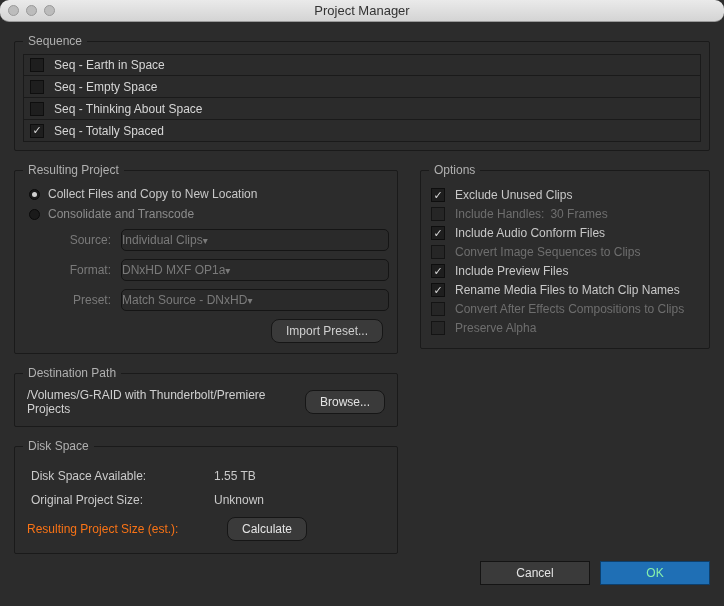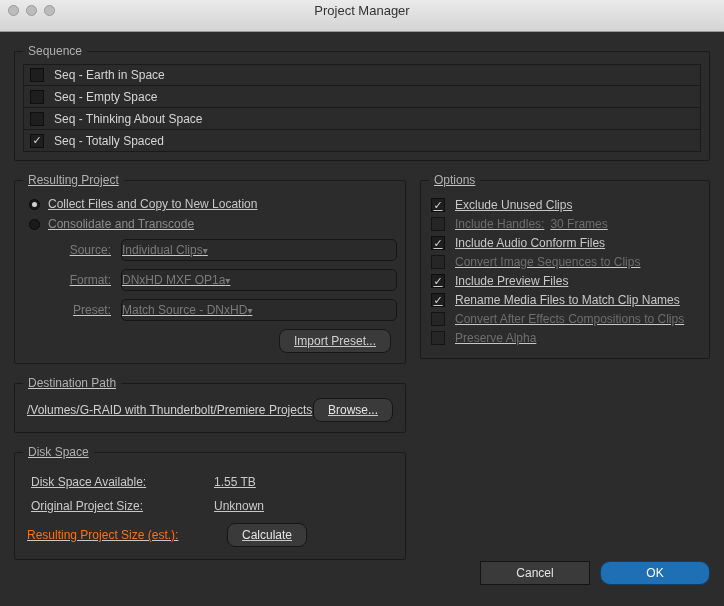--- a/index.html
+++ b/index.html
@@ -1,29 +1,29 @@
 <!DOCTYPE html>
 <html><head>
 <meta charset="utf-8">
 <style>
   * { box-sizing: border-box; margin: 0; padding: 0; font-family: "Lucida Grande", "Segoe UI", Arial, sans-serif; }
   body { background: #2c2c2c; width: 724px; height: 606px; overflow: hidden; color: #c8c8c8; font-size: 12px; }
-  .titlebar { height: 32px; background: linear-gradient(#eaeaea,#d4d4d4); text-align: center; line-height: 22px; color: #333; font-size: 13px; border-bottom: 1px solid #999; position: relative; }
+  .titlebar { height: 22px; background: linear-gradient(#eaeaea,#d4d4d4); text-align: center; line-height: 22px; color: #333; font-size: 13px; border-bottom: 1px solid #999; position: relative; border-radius: 9px; }
   .traffic { position:absolute; left:8px; top:5px; display:flex; gap:7px;}
   .dot { width:11px; height:11px; border-radius:50%; background:#bcbcbc; border:1px solid #9a9a9a;}
   .content { padding: 12px 14px 0 14px; }
   fieldset { border: 1px solid #1a1a1a; border-radius: 2px; padding: 6px 8px 8px 8px; margin-bottom: 12px; }
   legend { padding: 0 5px; color: #b0b0b0; font-size: 12px; }
   
   .seq-row { display:flex; align-items:center; height:22px; border:1px solid #1a1a1a; border-top:none; padding-left:6px; background:#2b2b2b;}
   .seq-row:first-child { border-top:1px solid #1a1a1a;}
   .chk { width:14px; height:14px; border:1px solid #0e0e0e; background:#1e1e1e; display:flex; align-items:center; justify-content:center; font-size:11px; color:#d8d8d8; margin-right:10px;}
   .seq-label { color:#d6d6d6; }
   
-  .cols { display:flex; gap:14px;text-decoration:underline; }
+  .cols { display:flex; gap:22px; }
   .left { flex:1; }
   .right { width:290px; }
   .radio-row { display:flex; align-items:center; margin:4px 0 6px 6px; }
   .radio { width:11px; height:11px; border-radius:50%; border:1px solid #0a0a0a; background:#1a1a1a; margin-right:8px; display:flex; align-items:center; justify-content:center;}
   .radio.on::after { content:""; width:5px; height:5px; border-radius:50%; background:#cfcfcf;}
   .form-row { display:flex; align-items:center; margin:8px 0 8px 28px;}
   .form-label { width:60px; text-align:right; color:#7a7a7a; margin-right:10px;}
   .dropdown { flex:1; height:22px; background:#2a2a2a; border:1px solid #151515; display:flex; align-items:center; padding:0 0; color:#7a7a7a; border-radius:5px;}
   .dropdown .arrow { color:#7a7a7a; font-size:10px;}
   .btn { height:24px; background:#3a3a3a; border:1px solid #161616; color:#e4e4e4; padding:0 14px; font-size:12px; display:inline-flex; align-items:center; border-radius:8px; cursor:default;}
@@ -41,21 +41,21 @@
   
   .disk-row { display:flex; align-items:center; margin:10px 0 10px 8px;}
   .disk-label { width:175px; text-align:left; margin-right:8px; color:#cacaca;}
   .disk-val { color:#cacaca;}
   .calc-row { display:flex; align-items:center; margin:8px 0 4px 4px;}
   .calc-label { width:200px; color:#f97316;}
   
   .footer { position:absolute; bottom:21px; right:14px; display:flex; gap:10px;}
   .fbtn { width:110px; height:24px; display:flex; align-items:center; justify-content:center; border:1px solid #141414; font-size:12px;}
   .fbtn.cancel { background:#3a3a3a; color:#e4e4e4;}
-  .fbtn.ok { background:#1f6fb5; color:#ffffff; border-color:#0d3f6c;border-radius:10px;}
+  .fbtn.ok { background:#1f6fb5; color:#86efac; border-color:#0d3f6c;}
 </style>
 </head>
 <body>
 
 <div class="titlebar">
   <div class="traffic">
     <div class="dot"></div>
     <div class="dot"></div>
     <div class="dot"></div>
   </div>

